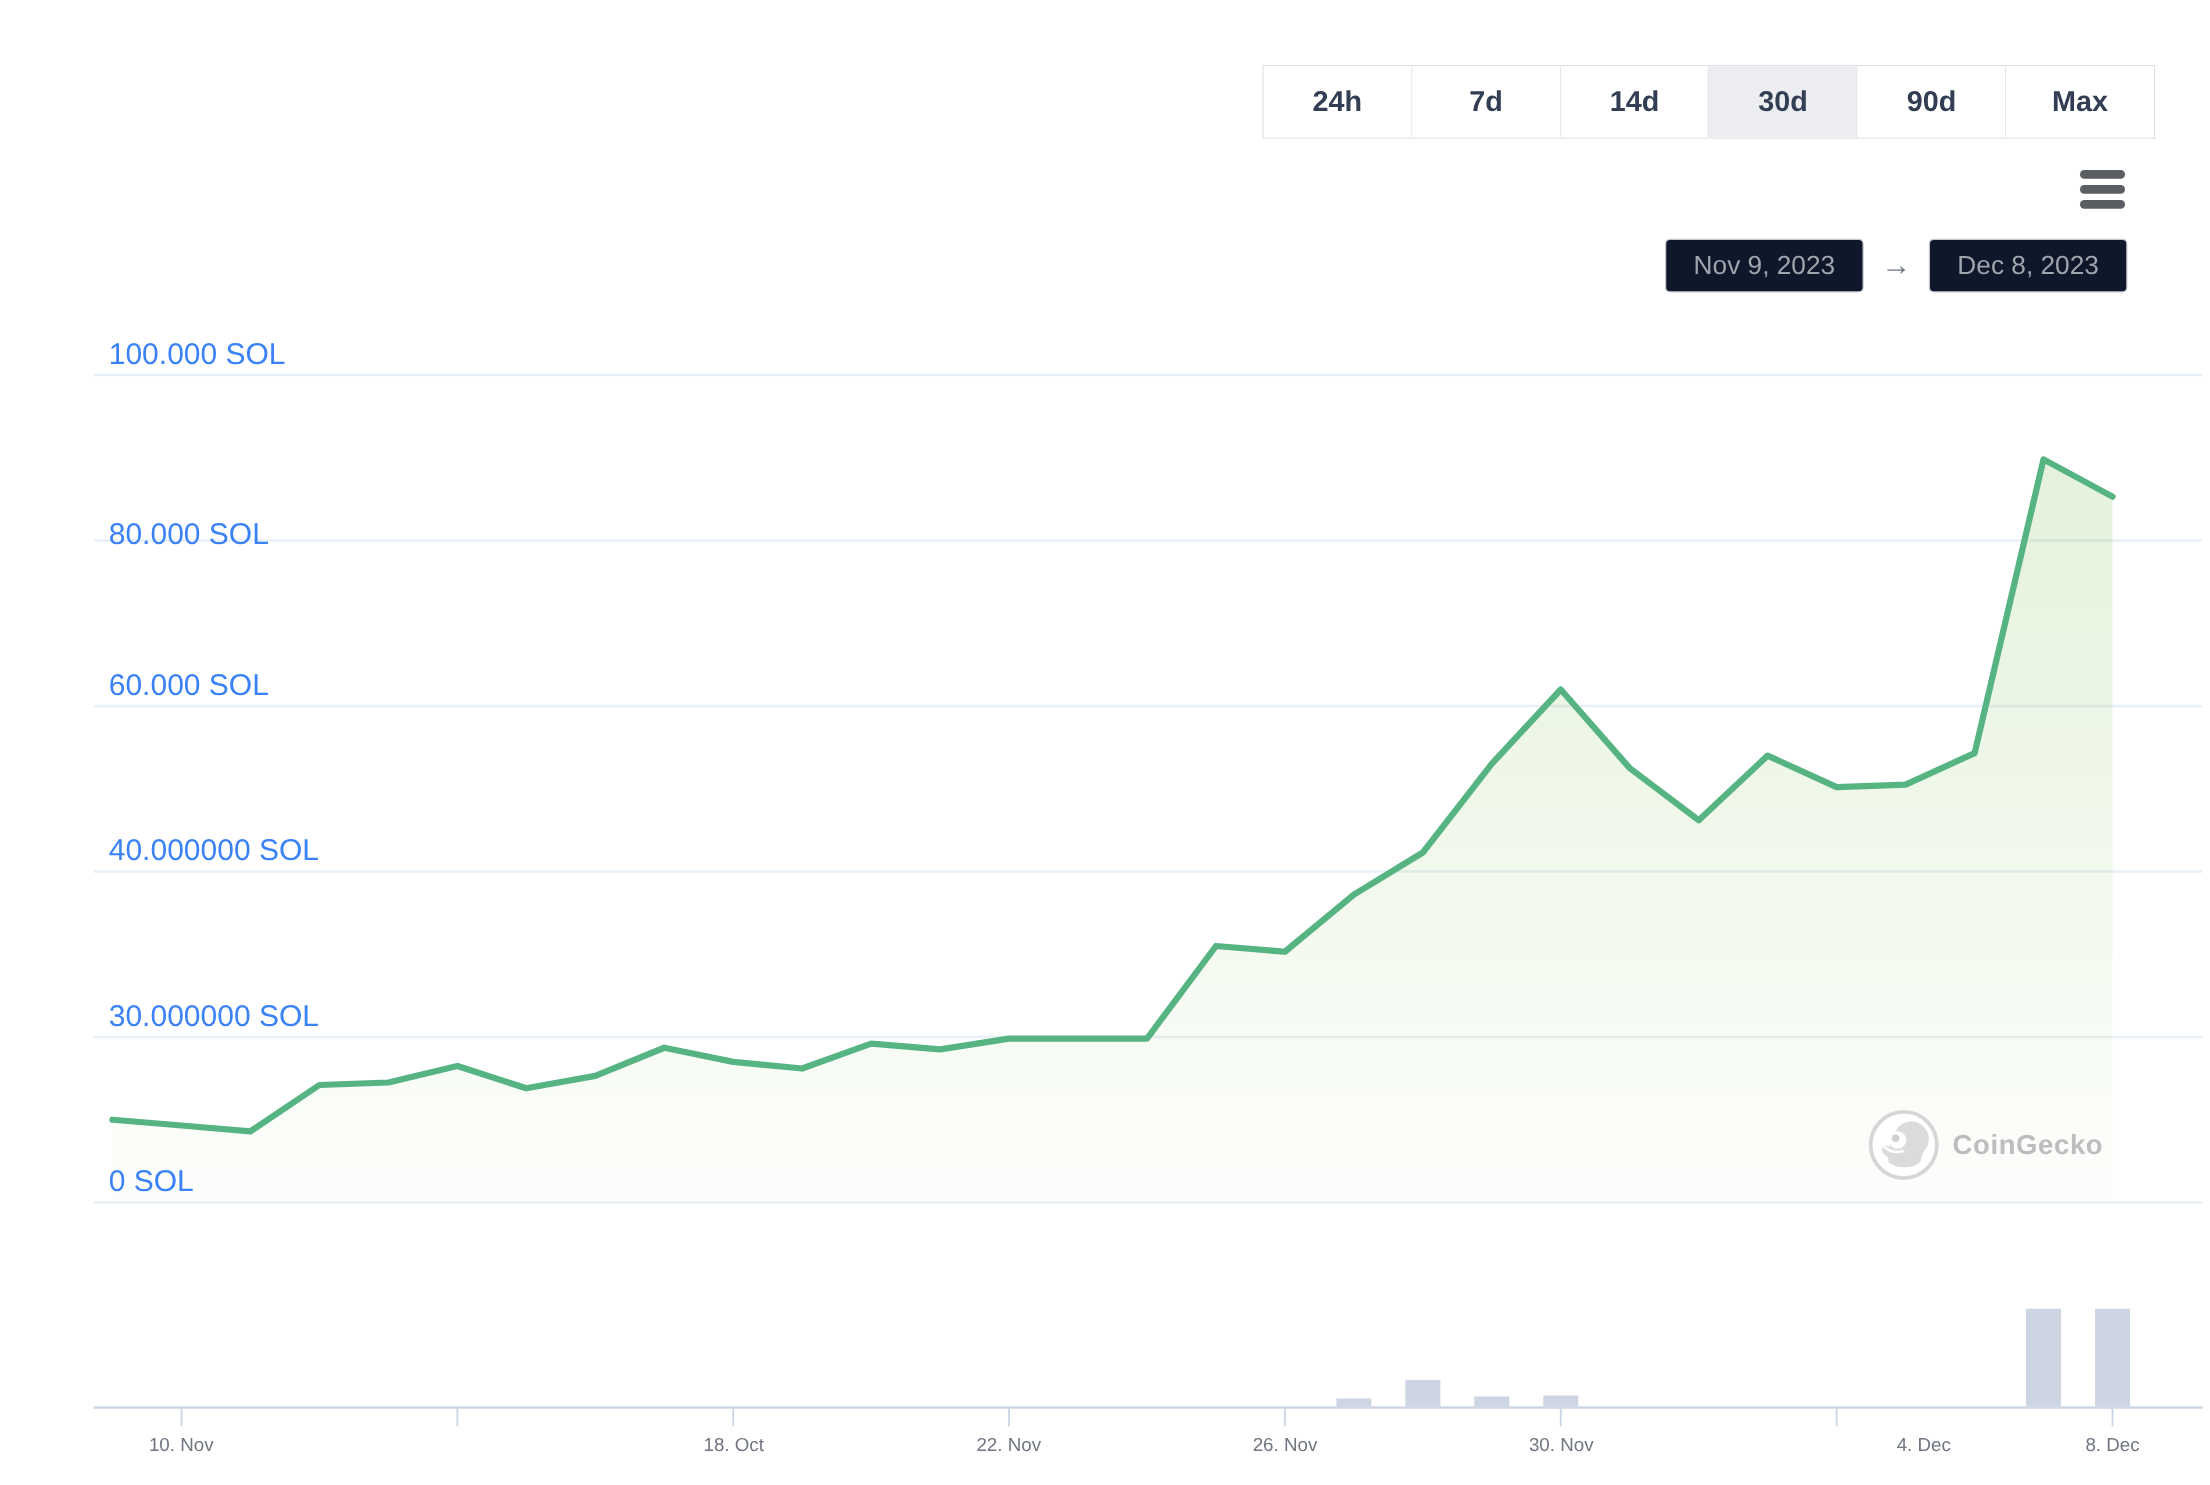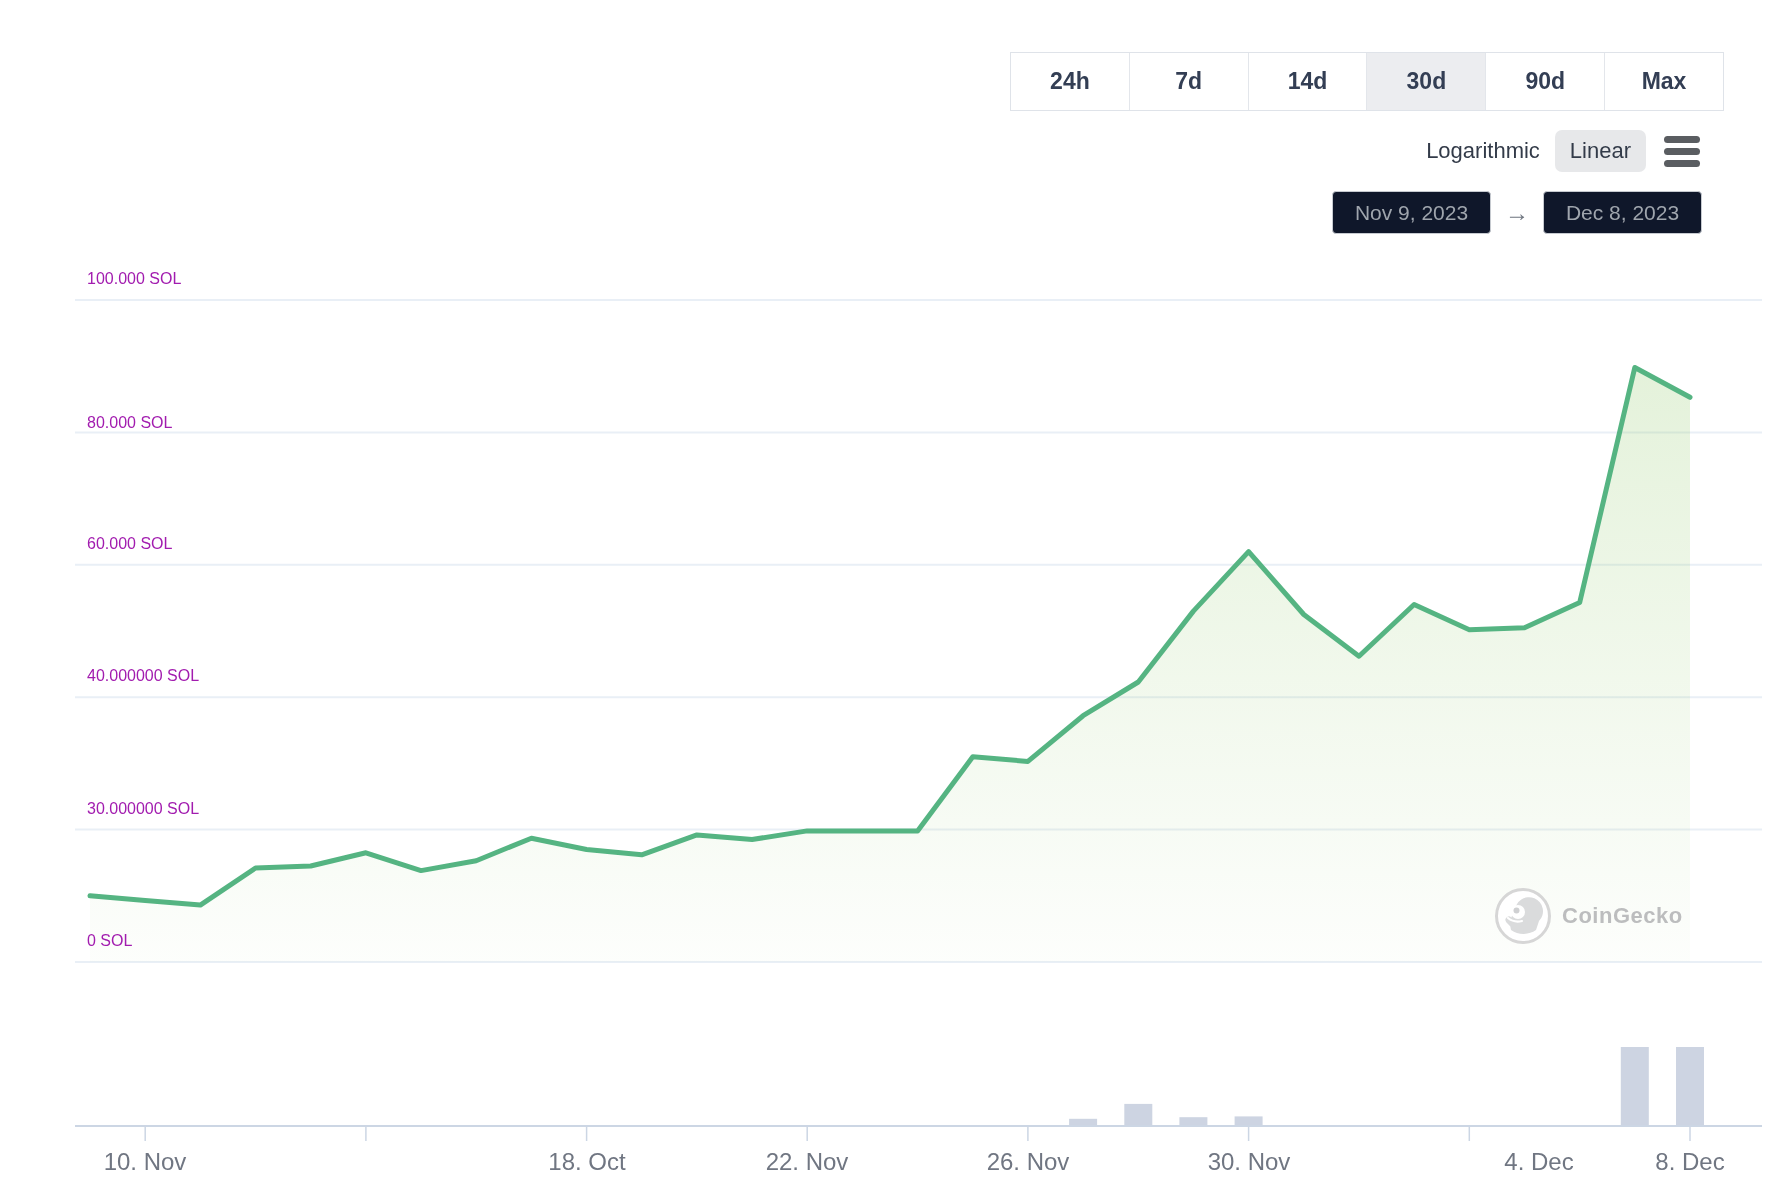--- a/index.html
+++ b/index.html
@@ -33,22 +33,22 @@
   .date-row{
     position:absolute;top:191px;right:66px;display:flex;align-items:center;gap:14px;
   }
   .date-box{
     width:159px;height:43px;box-sizing:border-box;border:1.5px solid #c6cad0;border-radius:4px;
     color:#9fa5ad;font-size:21px;display:flex;align-items:center;justify-content:center;
     background:#0f172a;cursor:pointer;
   }
   .arrow{font-size:24px;color:#6f7680}
   
-  .ylabel{position:absolute;font-size:16px;color:#a21caf;white-space:nowrap}
-  .xlabel{position:absolute;font-size:24px;color:#707682;width:130px;text-align:center;white-space:nowrap}
+  .ylabel{position:absolute;font-size:24px;color:#3b82f6;white-space:nowrap}
+  .xlabel{position:absolute;font-size:15px;color:#707682;width:130px;text-align:center;white-space:nowrap}
   
   #chart{position:absolute;left:0;top:0}
   
   .watermark{position:absolute;left:1494px;top:887px;display:flex;align-items:center;gap:10px}
   .watermark .wm-text{font-size:22px;font-weight:700;color:#bcbdbe;letter-spacing:.5px}
 </style>
 </head>
 <body>
 
 <div>
@@ -56,24 +56,20 @@
   <div class="range-group">
       <button class="range-btn">24h</button>
       <button class="range-btn">7d</button>
       <button class="range-btn">14d</button>
       <button class="range-btn selected">30d</button>
       <button class="range-btn">90d</button>
       <button class="range-btn">Max</button>
     </div>
 
   <div class="scale-row">
-    <div style="display:flex;align-items:center">
-        <span class="scale-opt">Logarithmic</span>
-        <span class="scale-opt selected">Linear</span>
-      </div>
     <div class="hamburger">
       <span></span>
       <span></span>
       <span></span>
     </div>
   </div>
 
   <div class="date-row">
     <div class="date-box">Nov 9, 2023</div>
     <span class="arrow">→</span>

